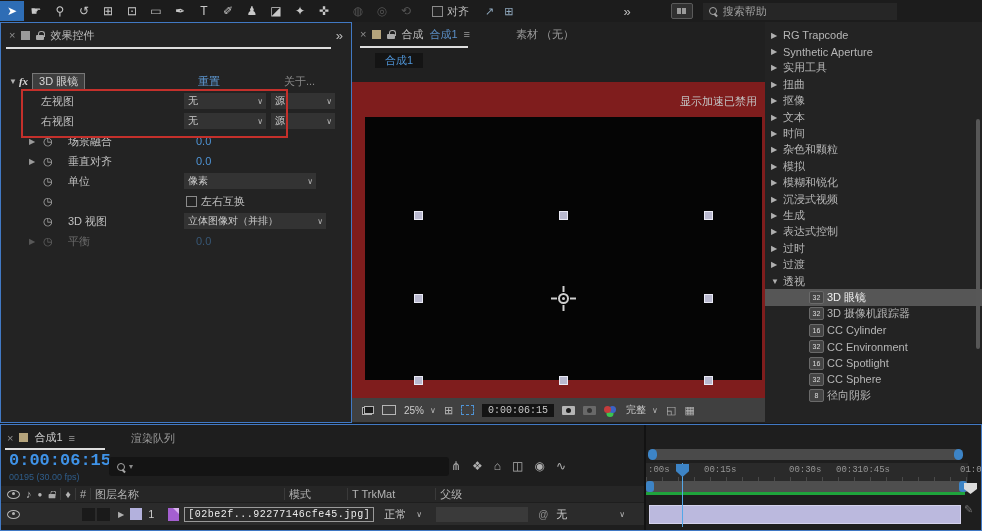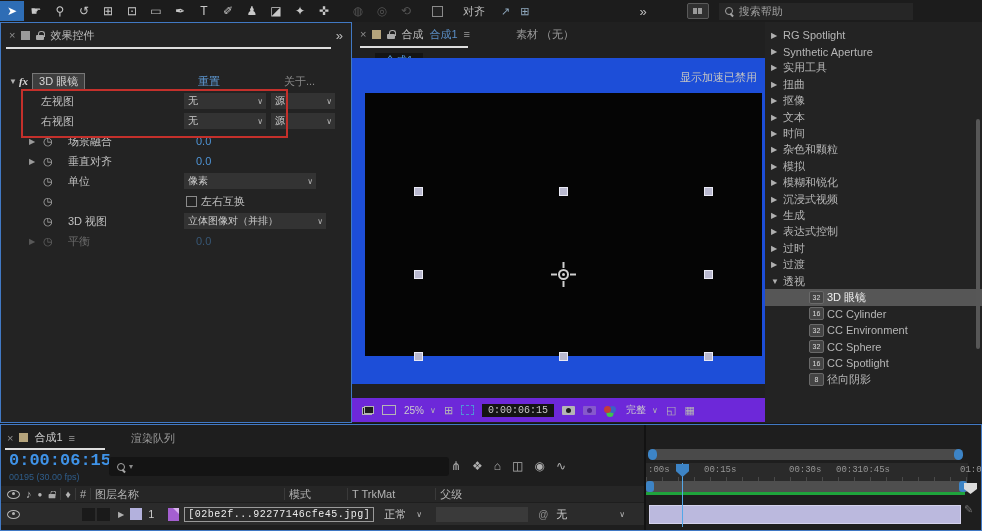--- a/index.html
+++ b/index.html
@@ -6,21 +6,21 @@
   body{width:982px;height:531px;overflow:hidden;font-family:"Liberation Sans",sans-serif;
        -webkit-font-smoothing:antialiased;color:#c0c0c0;font-size:11px;position:relative;}
   #app{position:absolute;inset:0;background:#161616;}
 
   
   #topbar{position:absolute;left:0;top:0;width:982px;height:22px;background:#1c1c1c;display:flex;align-items:center;}
   .tool{width:24px;height:20px;display:flex;align-items:center;justify-content:center;color:#c8c8c8;font-size:12px;cursor:default;}
   .tool.active{background:#2e6db5;color:#fff;}
   .tool.dim{color:#555;}
   .tb-gap{width:10px;}
-  .snapwrap{display:flex;align-items:center;gap:20px;margin-left:14px;color:#bdbdbd;}
+  .snapwrap{display:flex;align-items:center;gap:4px;margin-left:14px;color:#bdbdbd;}
   .cbox{width:9px;height:9px;border:1px solid #8a8a8a;background:#222;display:inline-block;}
   #tb-overflow{margin-left:110px;color:#bdbdbd;font-size:13px;}
   #workspace-btn{margin-left:40px;width:20px;height:14px;background:#303030;border:1px solid #5a5a5a;border-radius:2px;display:flex;align-items:center;justify-content:center;gap:1px;}
   #workspace-btn i{width:4px;height:6px;background:#9a9a9a;display:block;}
   #help-search{margin-left:10px;width:188px;height:17px;background:#262626;display:flex;align-items:center;gap:6px;padding-left:6px;color:#9f9f9f;}
 
   .mag{width:8px;height:8px;position:relative;display:inline-block;}
   .mag::before{content:"";position:absolute;left:0;top:0;width:6px;height:6px;border:1.4px solid #a5a5a5;border-radius:50%;}
   .mag::after{content:"";position:absolute;left:6px;top:6px;width:4px;height:1.6px;background:#a5a5a5;transform:rotate(45deg);transform-origin:0 0;}
 
@@ -52,26 +52,26 @@
   .erow .elabel.noind{left:40px;}
   .dd{position:absolute;height:16px;background:#333;color:#ccc;font-size:10px;line-height:16px;padding:0 4px;box-sizing:border-box;}
   .dd .chev{position:absolute;right:3px;color:#b5b5b5;font-size:8px;top:1px;}
   .val{position:absolute;left:195px;color:#4f94d6;}
   .erow.dim *{opacity:.45;}
   #red-rect{position:absolute;left:20px;top:66px;width:263px;height:45px;border:2px solid #c4302b;pointer-events:none;}
 
   
   #panel-comp{position:absolute;left:352px;top:22px;width:413px;height:401px;background:#202020;}
   #comp-tabbox{position:absolute;left:23px;top:31px;height:15px;background:#141414;color:#4f94d6;padding:0 10px;line-height:15px;}
-  #viewer{position:absolute;left:0;top:36px;width:413px;height:326px;background:#1d4ed8;}
+  #viewer{position:absolute;left:0;top:60px;width:413px;height:326px;background:#7f1d1d;}
   #hw-notice{position:absolute;right:8px;top:12px;color:#c3c3c3;font-size:11px;}
   #compblack{position:absolute;left:13px;top:35px;width:397px;height:263px;background:#050505;}
   .handle{position:absolute;width:7px;height:7px;background:#b9b9cf;outline:1px solid #e9e9f4;}
   #anchor-cross{position:absolute;left:199px;top:204px;}
-  #comp-bottombar{position:absolute;left:0;bottom:1px;width:413px;height:24px;background:#6d28d9;display:flex;align-items:center;gap:8px;padding-left:10px;box-sizing:border-box;color:#bdbdbd;}
+  #comp-bottombar{position:absolute;left:0;bottom:1px;width:413px;height:24px;background:#404040;display:flex;align-items:center;gap:8px;padding-left:10px;box-sizing:border-box;color:#bdbdbd;}
   .bicon{color:#b5b5b5;font-size:11px;}
   .ddflat{color:#ccc;font-size:10px;display:flex;align-items:center;gap:6px;}
   .ddflat .chev{color:#b5b5b5;font-size:8px;}
   #vtc{background:#141414;color:#c9c9c9;padding:1px 6px;font-family:"Liberation Mono",monospace;font-size:10px;}
   .camicon{width:13px;height:9px;background:#b5b5b5;border-radius:1px;position:relative;display:inline-block;}
   .camicon::after{content:"";position:absolute;left:4px;top:2px;width:5px;height:5px;border-radius:50%;background:#1d1d1d;}
   .camicon.dim{opacity:.35;}
   .rgbicon{width:14px;height:10px;position:relative;display:inline-block;}
   .rgbicon::before{content:"";position:absolute;left:0;top:1px;width:7px;height:7px;border-radius:50%;background:#c43c3c;box-shadow:5px 0 0 #3c62c4,2.5px 4px 0 #3cc450;}
   .dashedbox{width:11px;height:8px;border:1px dashed #4f94d6;display:inline-block;}
@@ -297,21 +297,21 @@
       </span>
       <span class="bicon">◱</span>
       <span class="bicon">▦</span>
     </div>
   </div>
 
   <div id="panel-fx">
     <div id="fx-list" style="padding-top:5px;">
         <div class="fxrow">
           <div class="garrow">▶</div>
-          <div class="glabel">RG Spotlight</div>
+          <div class="glabel">RG Trapcode</div>
         </div>
         <div class="fxrow">
           <div class="garrow">▶</div>
           <div class="glabel">Synthetic Aperture</div>
         </div>
         <div class="fxrow">
           <div class="garrow">▶</div>
           <div class="glabel">实用工具</div>
         </div>
         <div class="fxrow">
@@ -364,34 +364,38 @@
         </div>
         <div class="fxrow">
           <div class="garrow">▼</div>
           <div class="glabel">透视</div>
         </div>
         <div class="fxrow child sel">
           <div class="badge" style="left: 44px;">32</div>
           <div class="glabel">3D 眼镜</div>
         </div>
         <div class="fxrow child">
+          <div class="badge" style="left: 44px;">32</div>
+          <div class="glabel">3D 摄像机跟踪器</div>
+        </div>
+        <div class="fxrow child">
           <div class="badge" style="left: 44px;">16</div>
           <div class="glabel">CC Cylinder</div>
         </div>
         <div class="fxrow child">
           <div class="badge" style="left: 44px;">32</div>
           <div class="glabel">CC Environment</div>
         </div>
         <div class="fxrow child">
+          <div class="badge" style="left: 44px;">16</div>
+          <div class="glabel">CC Spotlight</div>
+        </div>
+        <div class="fxrow child">
           <div class="badge" style="left: 44px;">32</div>
           <div class="glabel">CC Sphere</div>
-        </div>
-        <div class="fxrow child">
-          <div class="badge" style="left: 44px;">16</div>
-          <div class="glabel">CC Spotlight</div>
         </div>
         <div class="fxrow child">
           <div class="badge" style="left: 44px;">8</div>
           <div class="glabel">径向阴影</div>
         </div>
       </div>
     <div id="fx-scroll"></div>
   </div>
 
   <div id="panel-timeline">

